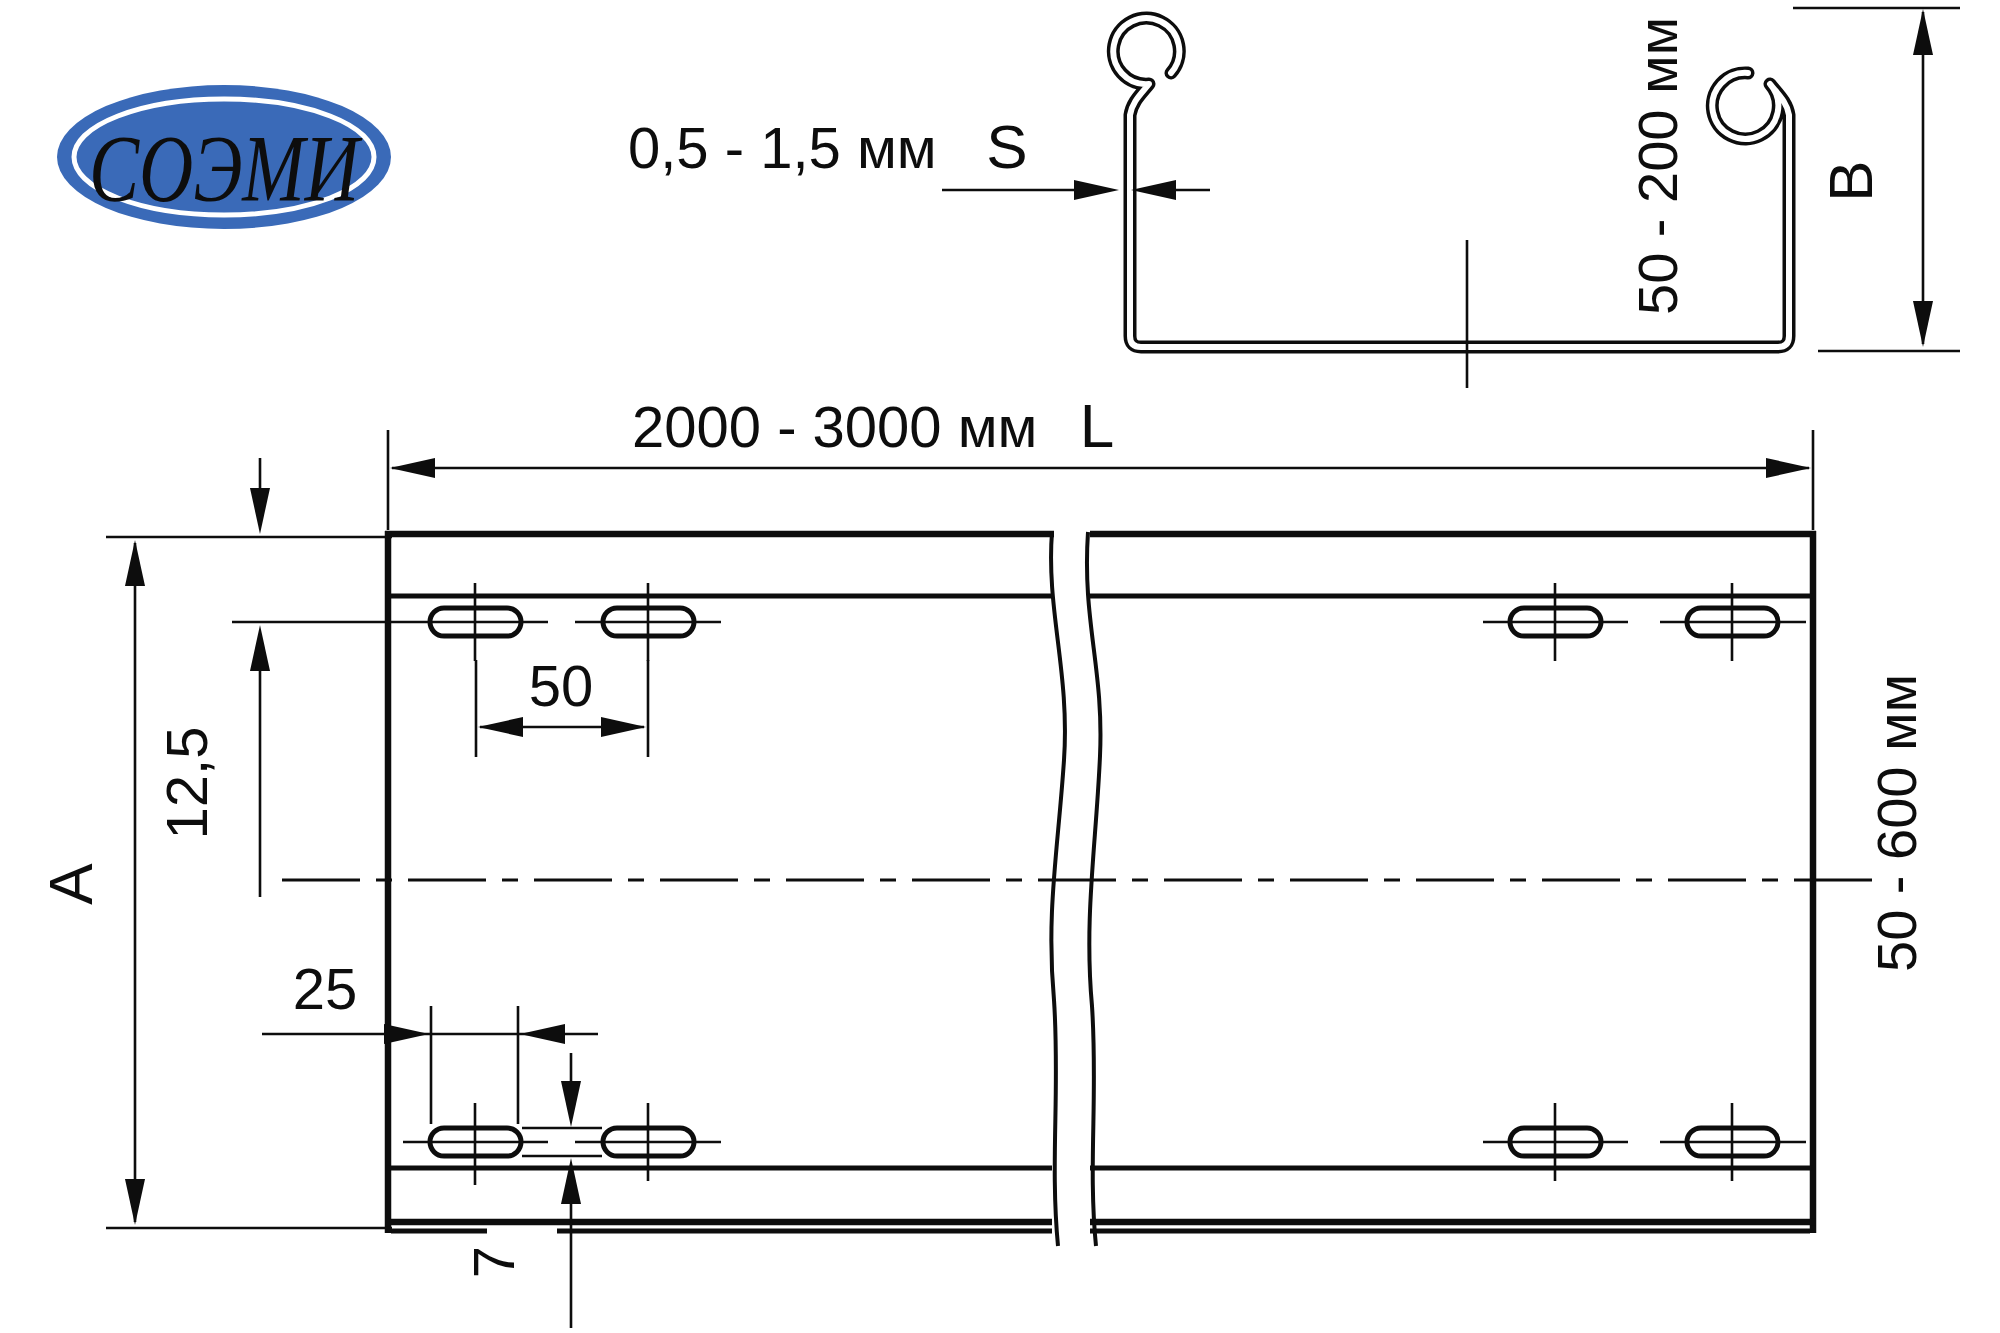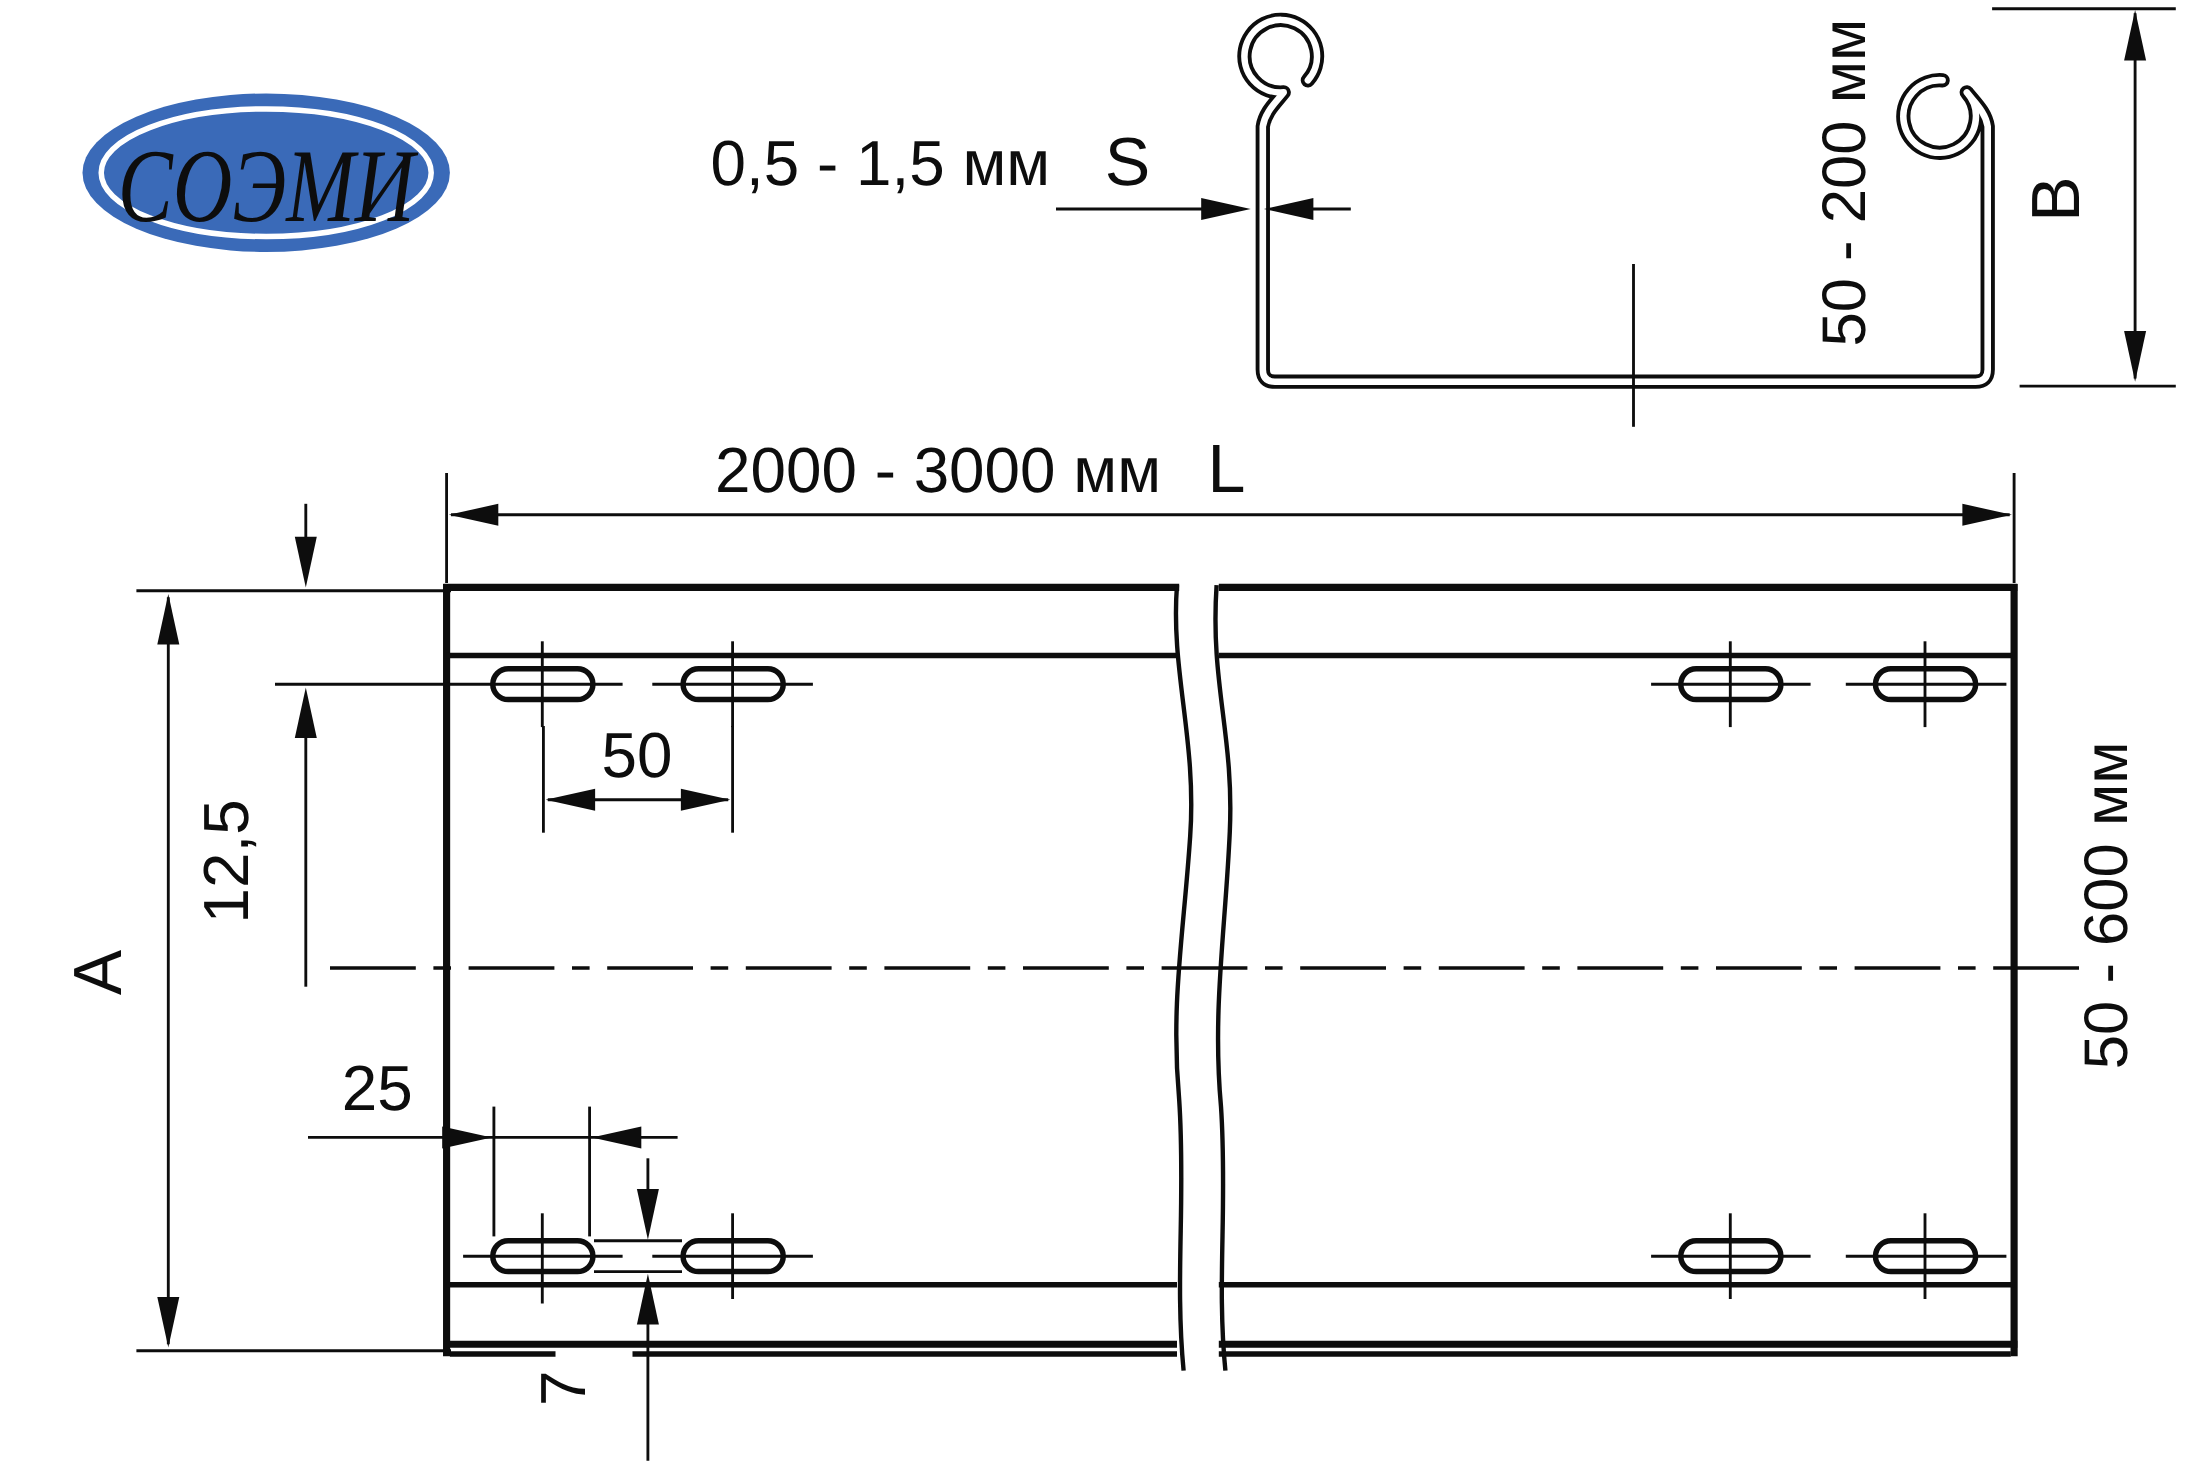--- a/index.html
+++ b/index.html
@@ -1,16 +1,16 @@
 <!DOCTYPE html>
 <html><head>
 <meta charset="utf-8">
 <style>
   html,body{margin:0;padding:0;background:#ffffff;}
-  .stage{position:relative;width:1960px;height:1333px;background:#ffffff;overflow:hidden;margin-left:18px;}
+  .stage{position:relative;width:1960px;height:1333px;background:#ffffff;overflow:hidden;}
   svg{display:block;}
   text{font-family:"Liberation Sans",sans-serif;fill:#0d0d0d;}
   .logo-text{font-family:"Liberation Serif",serif;font-style:italic;font-weight:400;}
   .thin{stroke:#0d0d0d;stroke-width:2.6;fill:none;}
   .med{stroke:#0d0d0d;stroke-width:4;fill:none;}
   .thick5{stroke:#0d0d0d;stroke-width:5;fill:none;}
   .thick6{stroke:#0d0d0d;stroke-width:6.5;fill:none;}
   .arrow{fill:#0d0d0d;stroke:none;}
   .slot{stroke:#0d0d0d;stroke-width:5;fill:none;}
 </style>

